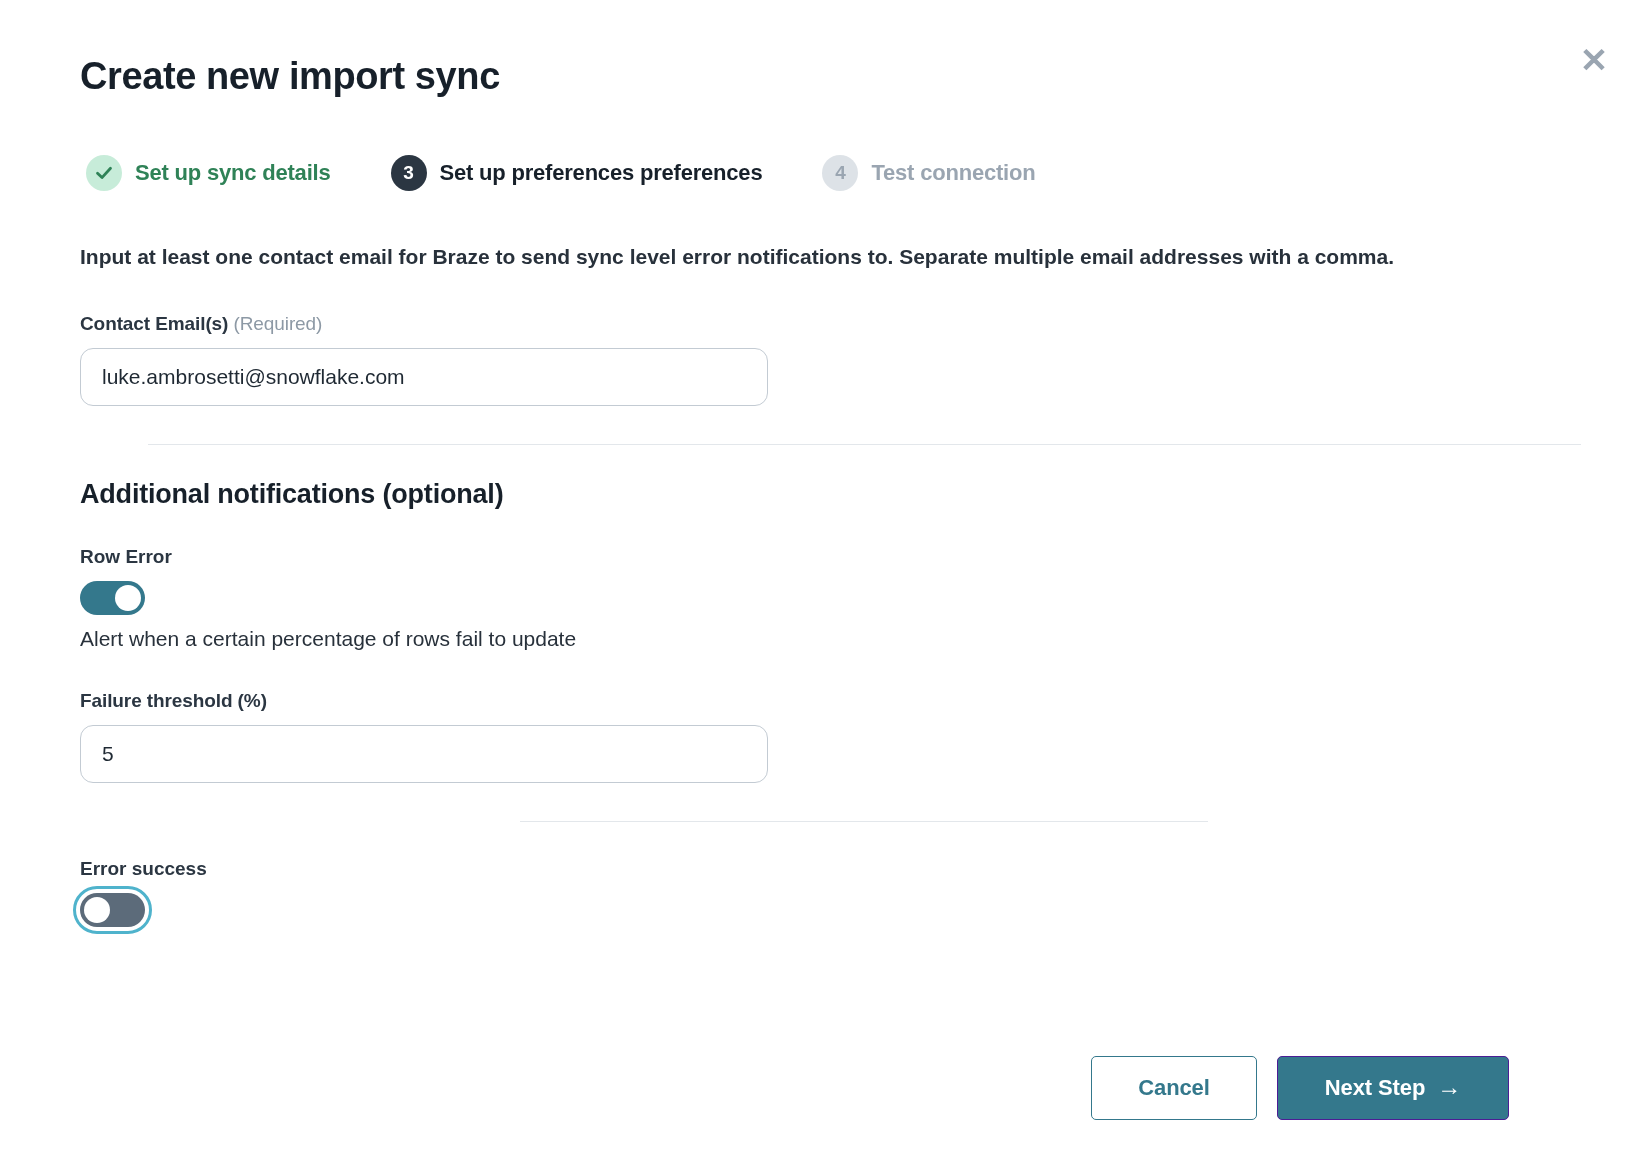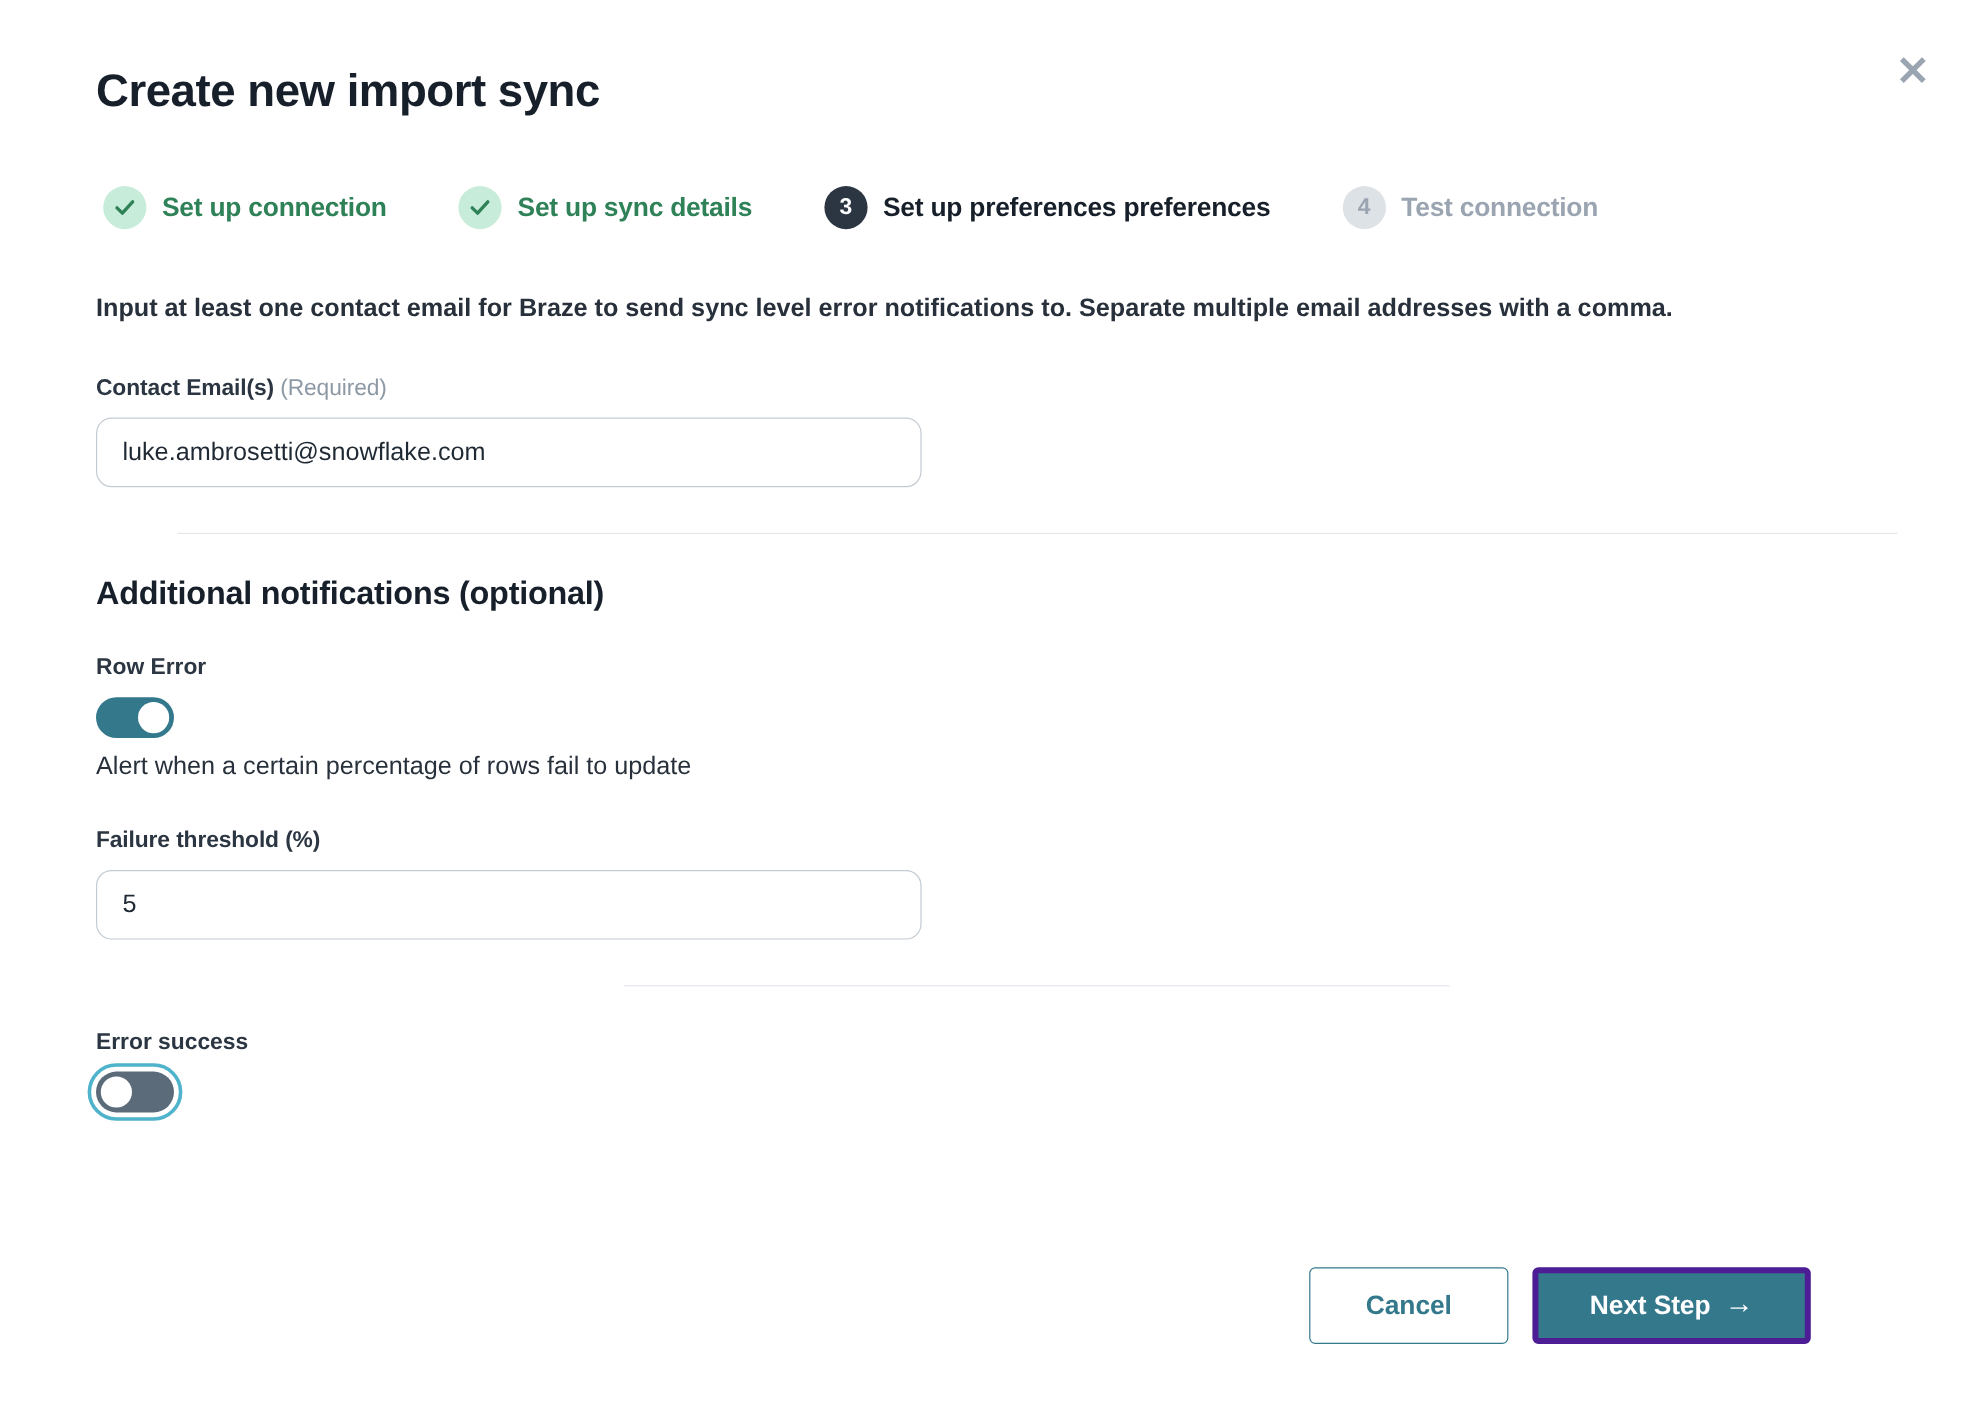--- a/index.html
+++ b/index.html
@@ -253,21 +253,21 @@
   }
   .btn-secondary {
     background: #ffffff;
     color: #34788c;
     border: 1px solid #34788c;
     width: 166px;
   }
   .btn-primary {
     background: #34788c;
     color: #ffffff;
-    border: 5px solid #4c1d95;
+    border: 1px solid #4c1d95;
     width: 232px;
     gap: 12px;
   }
   .btn-primary .arrow {
     font-size: 24px;
     line-height: 1;
     display: inline-block;
     position: relative;
     top: -1px;
   }
@@ -276,28 +276,20 @@
 <body>
 
 <div class="modal">
 
   <button class="close-btn">✕</button>
 
   <h1 class="modal-title">Create new import sync</h1>
 
   <div class="stepper">
 
-    <div class="step done">
-      <span class="step-marker">
-        <svg width="20" height="20" viewBox="0 0 20 20" aria-hidden="true">
-          <path d="M3.5 10.2 L8 14.6 L16.5 5.2" fill="none" stroke="#2f8257" stroke-width="2.8" stroke-linecap="round" stroke-linejoin="round"></path>
-        </svg>
-      </span>
-      <span class="step-label">Set up connection</span>
-    </div>
 
     <div class="step done">
       <span class="step-marker">
         <svg width="20" height="20" viewBox="0 0 20 20" aria-hidden="true">
           <path d="M3.5 10.2 L8 14.6 L16.5 5.2" fill="none" stroke="#2f8257" stroke-width="2.8" stroke-linecap="round" stroke-linejoin="round"></path>
         </svg>
       </span>
       <span class="step-label">Set up sync details</span>
     </div>
 

